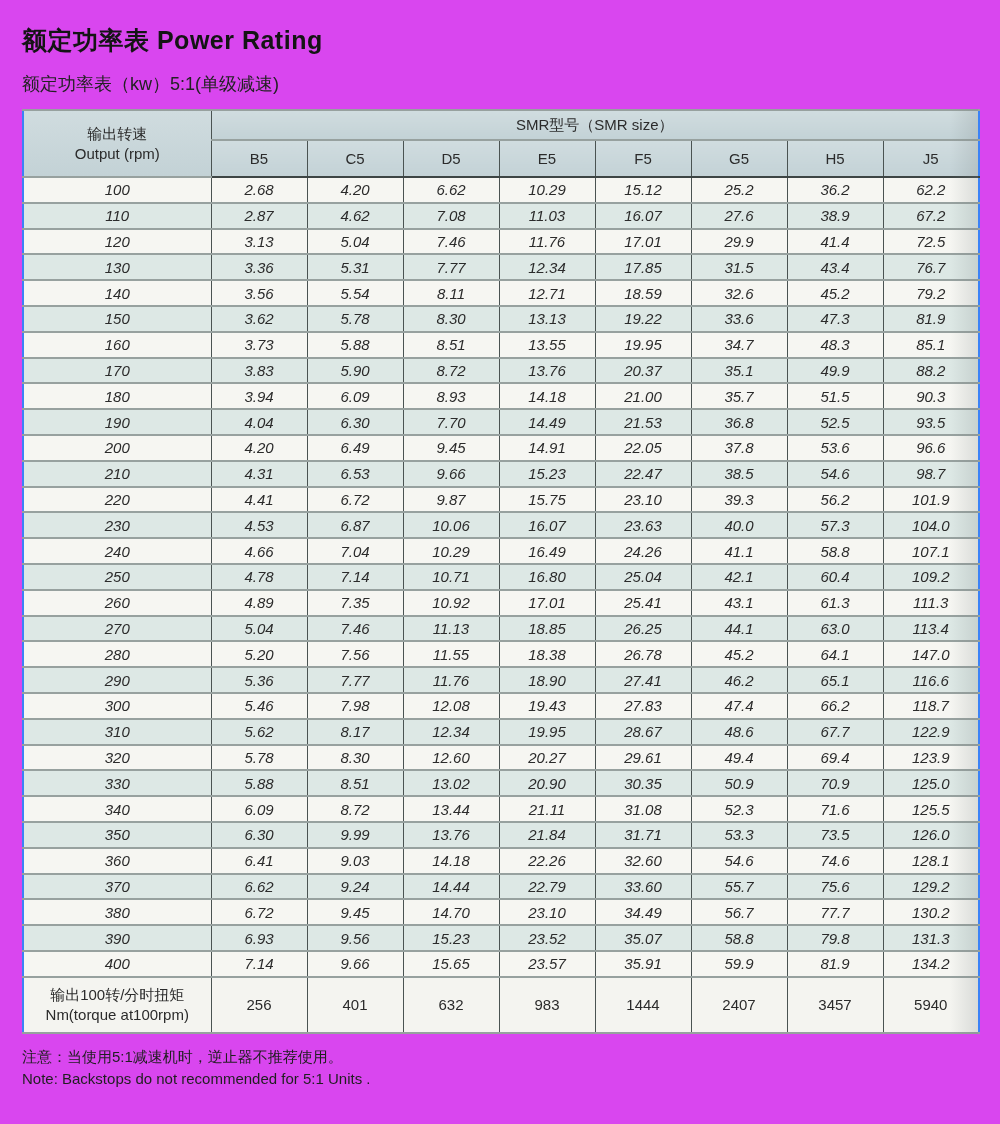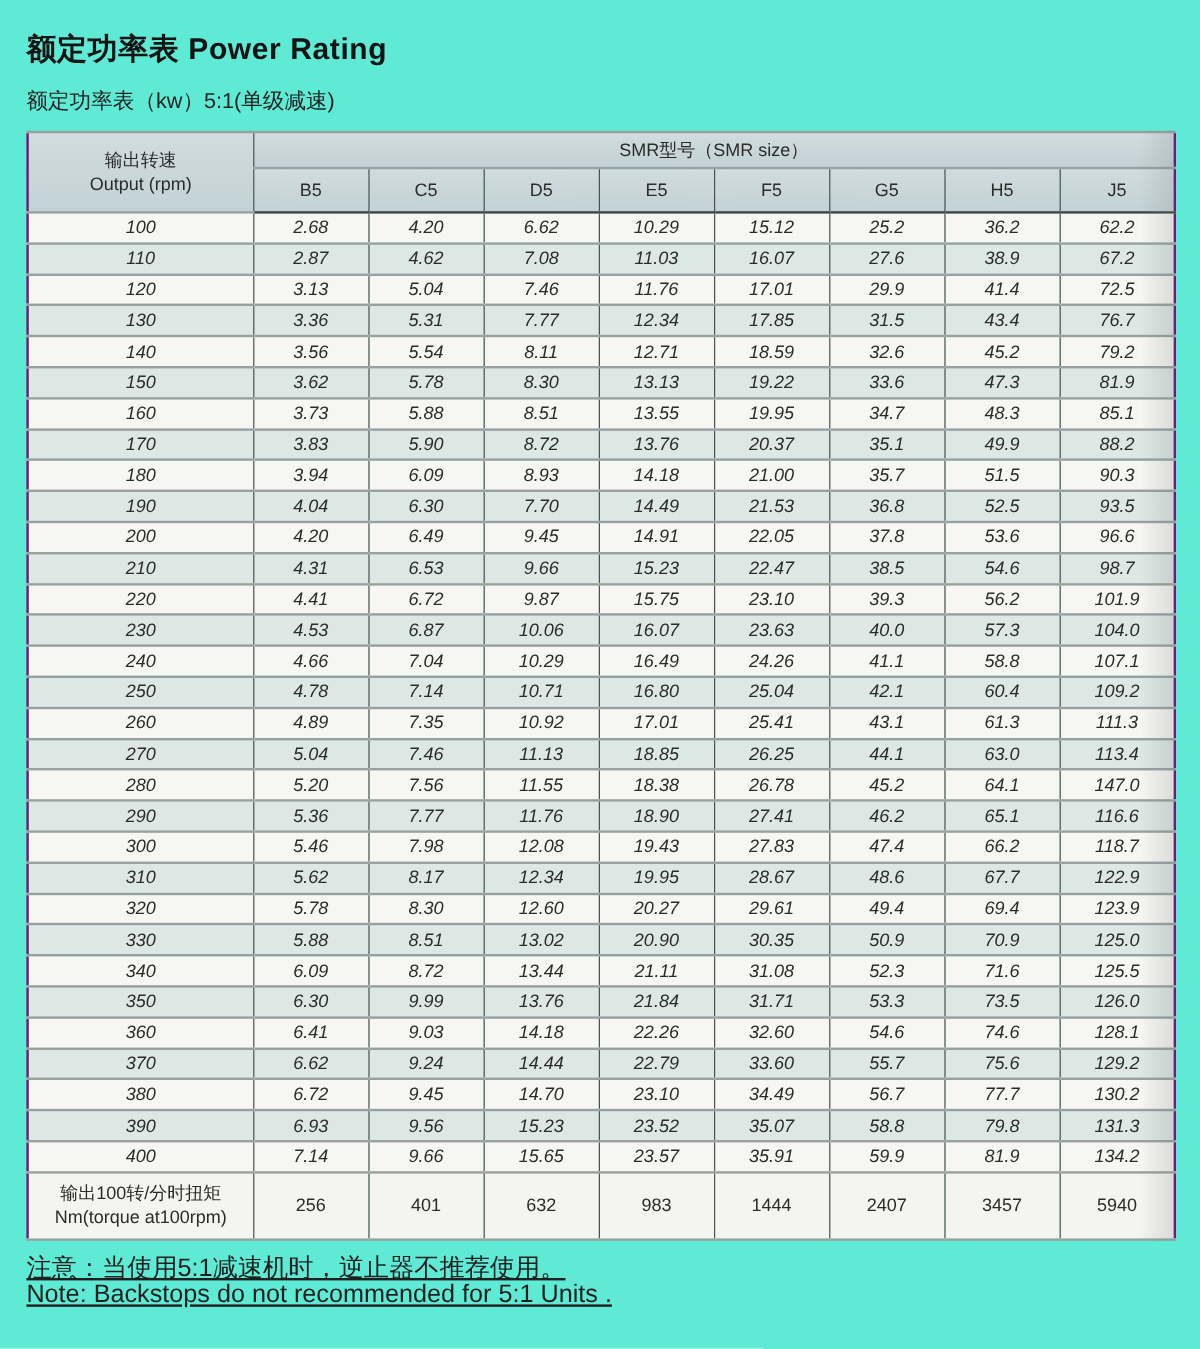--- a/index.html
+++ b/index.html
@@ -7,21 +7,21 @@
     padding: 0;
     background: #ffffff;
     font-family: "Liberation Sans", "DejaVu Sans", sans-serif;
     color: #2b2b2b;
   }
   .page {
     width: 1000px;
     height: 1124px;
     box-sizing: border-box;
     padding: 18px 22px 0 22px;
-    background: #5eead4;
+    background: #d946ef;
     position: relative;
   }
   .page-title {
     font-size: 25px;
     font-weight: bold;
     color: #141414;
     margin: 6px 0 16px 0;
     letter-spacing: 0.5px;
   }
   .subtitle {
@@ -30,21 +30,21 @@
     color: #222222;
   }
   .table-wrap {
     position: relative;
     margin-top: 14px;
   }
   table.power {
     width: 956px;
     table-layout: fixed;
     border-collapse: collapse;
-    border: 2px solid #701a75;
+    border: 2px solid #3b82f6;
     font-size: 15px;
     padding-left: 24px;
   }
   table.power th, table.power td {
     text-align: center;
     vertical-align: middle;
     padding: 0;
     border-left: 1px solid #4a5352;
     border-right: 1px solid #4a5352;
     border-top: 2px solid #97a19f;
@@ -71,21 +71,21 @@
   }
   tfoot td.torque-label div { line-height: 20px; font-size: 15px; }
   .edge-shadow {
     position: absolute;
     top: 0; right: 0; bottom: 0;
     width: 28px;
     pointer-events: none;
     background: linear-gradient(to right, rgba(125,135,135,0), rgba(120,130,130,0.22));
   }
   .notes { margin-top: 12px; }
-  .note { font-size: 21px; line-height: 22px; color: #1f1f1f; text-decoration: underline; }
+  .note { font-size: 15px; line-height: 22px; color: #1f1f1f; }
 </style>
 </head>
 <body>
 
 <div class="page">
 
   <h1 class="page-title">额定功率表 Power Rating</h1>
 
   <div class="subtitle">额定功率表（kw）5:1(单级减速)</div>
 

